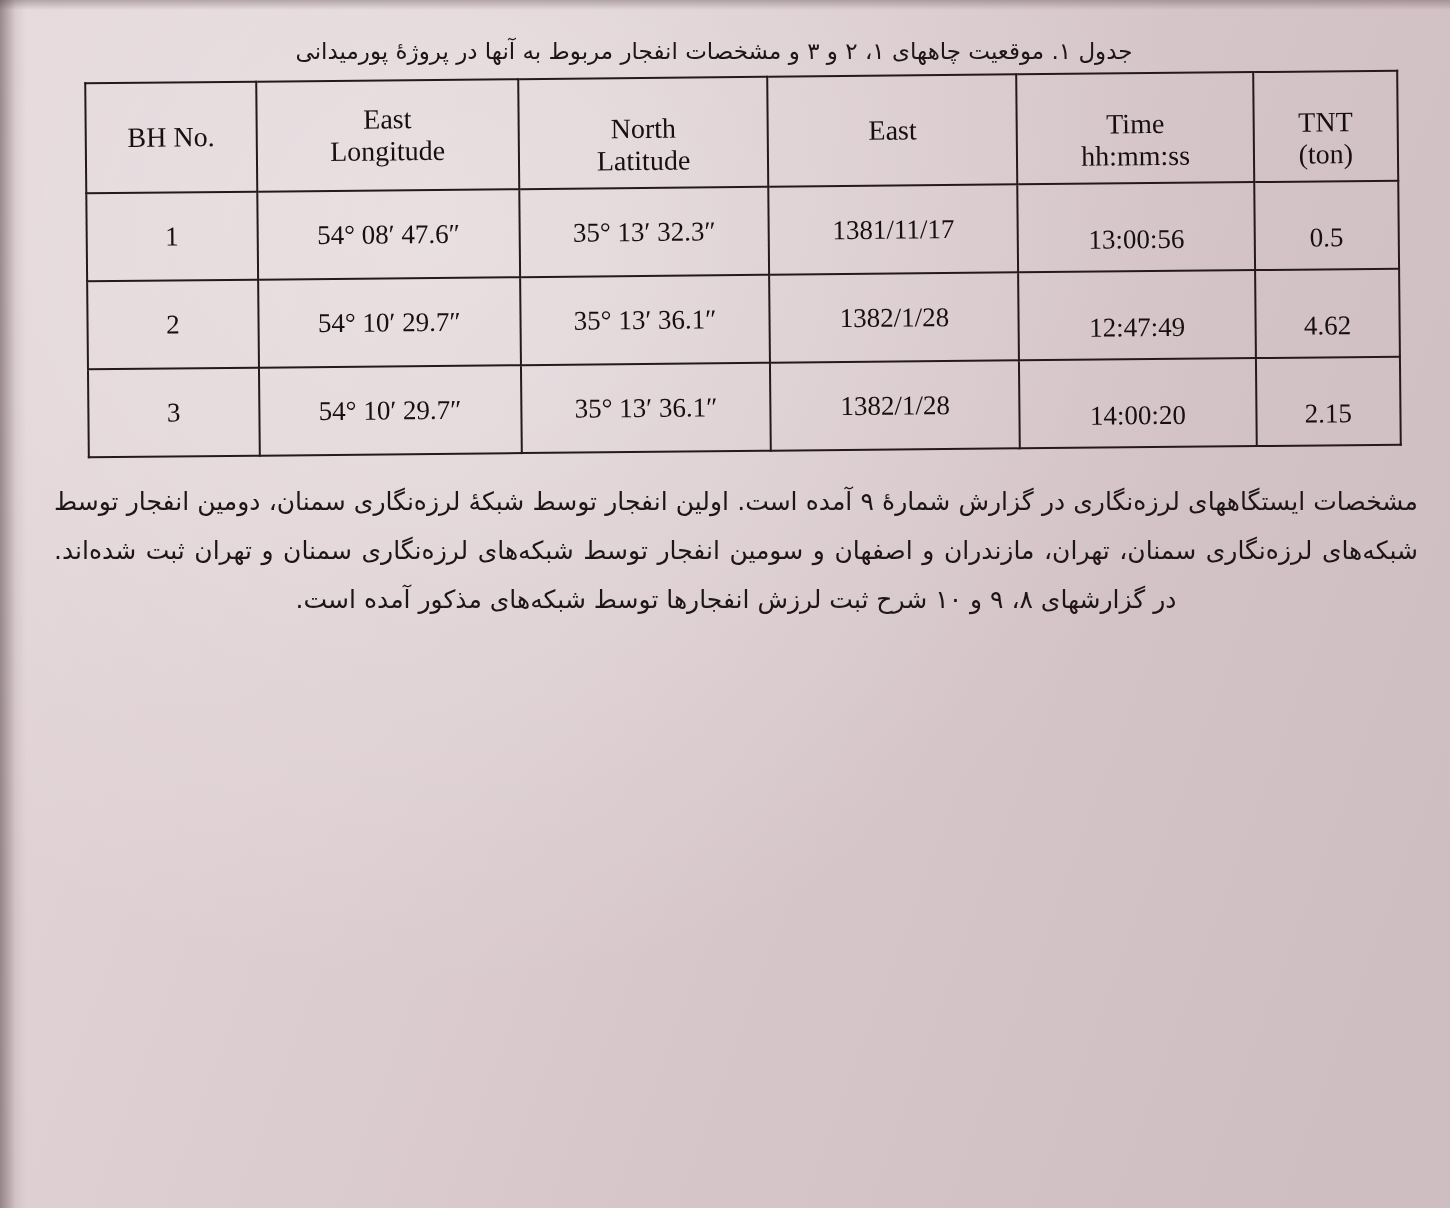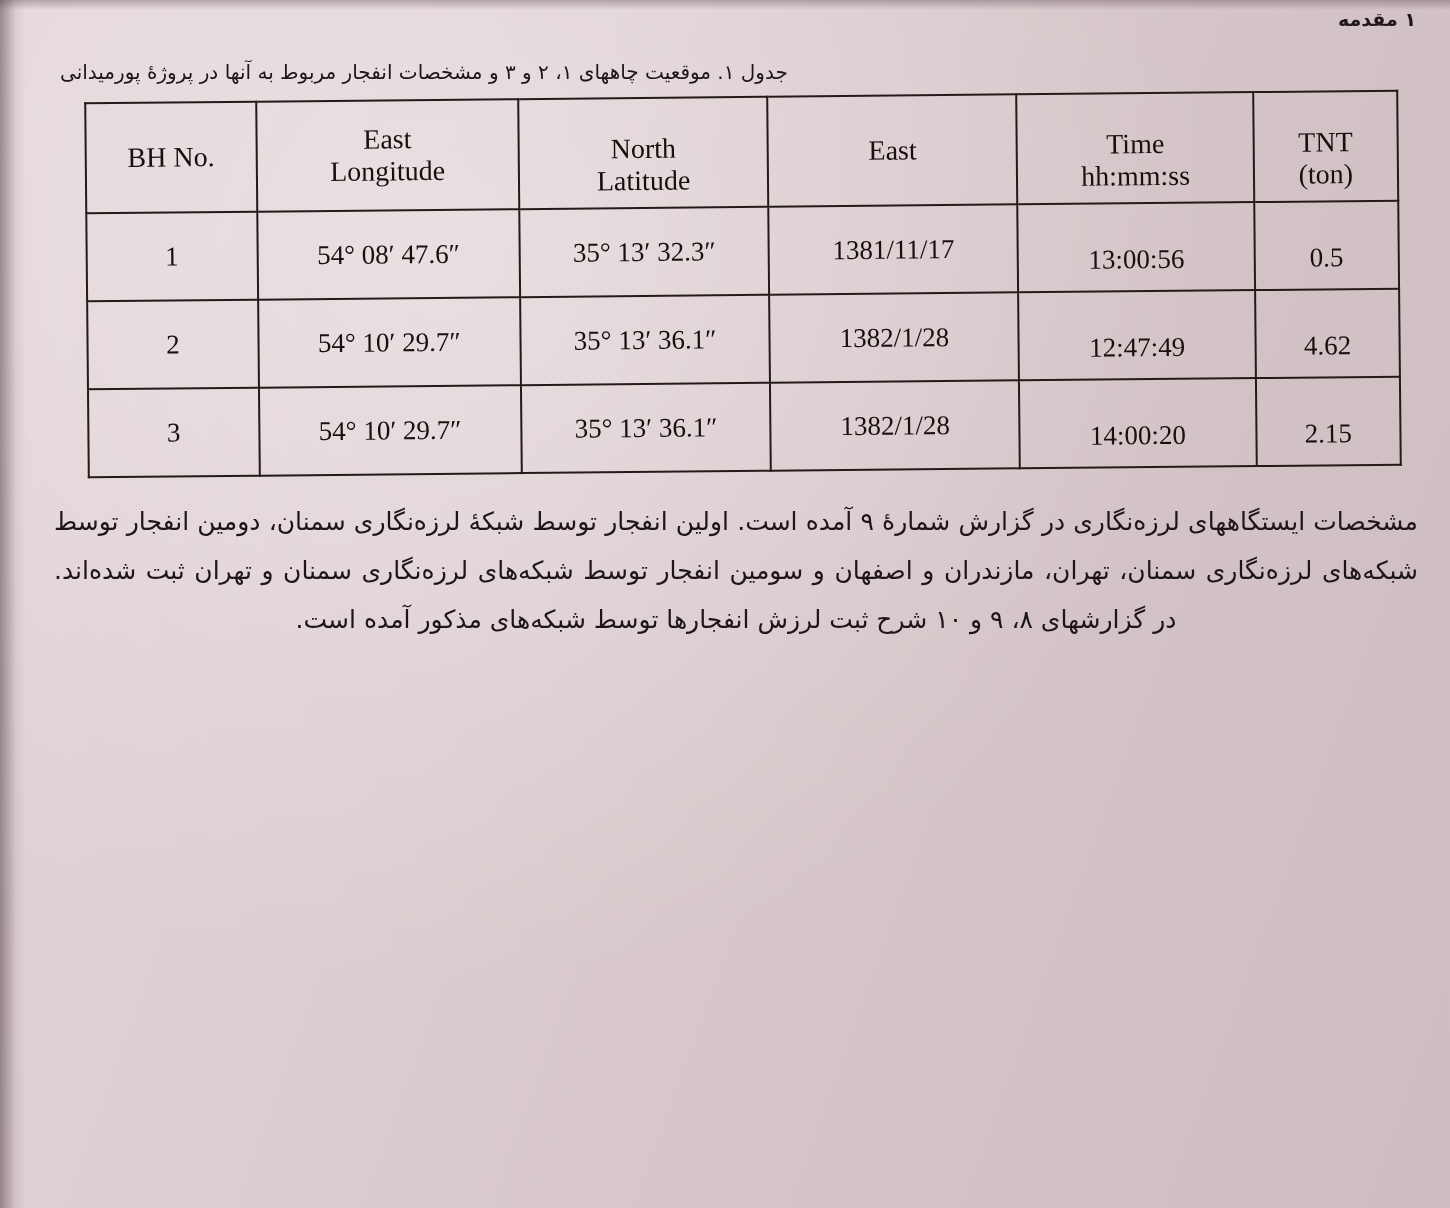--- a/index.html
+++ b/index.html
@@ -56,22 +56,22 @@
     text-align-last: center;
     color: #1d1517;
     font-size: 25px;
     line-height: 1.95;
     font-family: "DejaVu Sans", sans-serif;
     margin: 0 10px 0 14px;
   }
   .p1 { margin-top: 2px; }
   .caption {
     direction: rtl;
-    text-align: left;
-    font-size: 20px;
+    text-align: center;
+    font-size: 23px;
     color: #1d1517;
     margin: 30px 60px 12px 20px;
     font-family: "DejaVu Sans", sans-serif;
   }
   .table-wrap {
     margin: 6px 28px 0 46px;
     position: relative;
     transform: rotate(-0.55deg);
   }
   table.tbl {
@@ -108,21 +108,20 @@
 </style>
 </head>
 <body>
 
 <div class="page">
   <div class="edge-left"></div>
   <div class="edge-top"></div>
 
   <div class="content">
 
-    <div class="heading">۱ مقدمه</div>
 
 
     <div class="caption">جدول ۱. موقعیت چاههای ۱، ۲ و ۳ و مشخصات انفجار مربوط به آنها در پروژهٔ پورمیدانی</div>
 
     <div class="table-wrap">
       <table class="tbl">
         <thead>
           <tr>
             <th class="col-bh">
               <span>BH No.</span>

